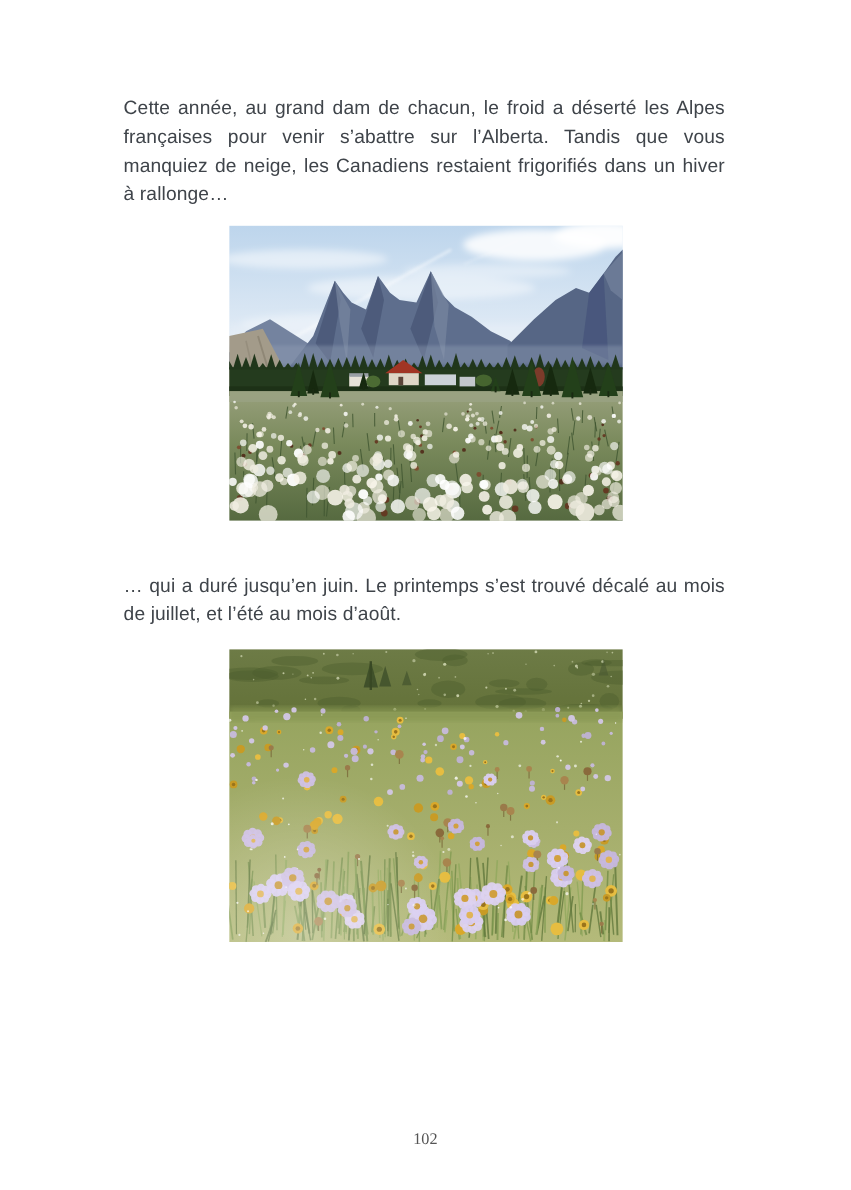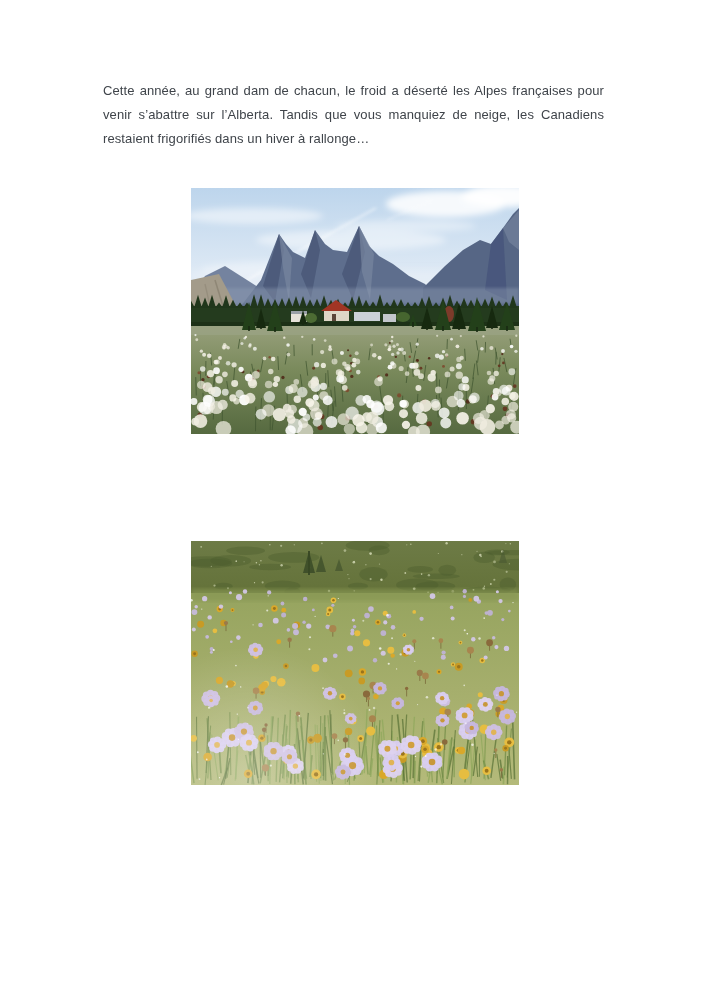--- a/index.html
+++ b/index.html
@@ -3,21 +3,21 @@
 <meta charset="utf-8">
 <style>
   html,body{margin:0;padding:0;background:#ffffff;}
   .page{
     position:relative;width:709px;height:992px;margin:0 auto;
     background:#ffffff;overflow:hidden;
     font-family:"Liberation Sans", sans-serif;
   }
   .para{
     position:absolute;left:103px;width:501px;margin:0;
-    font-size:13px;line-height:24px;color:#3f444a;
+    font-size:16px;line-height:24px;color:#3f444a;
     text-align:justify;letter-spacing:0.1px;
   }
   .photo{
     position:absolute;left:191px;width:328px;margin:0;padding:0;
     line-height:0;
   }
   .photo svg{display:block;}
   .pageno{
     position:absolute;top:941px;left:0;width:709px;text-align:center;
     font-family:"Liberation Serif", serif;font-size:13.5px;color:#555555;
@@ -525,20 +525,21 @@
           <circle cx="123.74598719924688" cy="193.8604734383989" r="4.400019006853524" fill="#efece0" opacity="0.9016922433744184"></circle>
           <circle cx="140.54131213854998" cy="234.03022758942097" r="5.960850591452505" fill="#ffffff" opacity="0.8031732968986034"></circle>
           <circle cx="126.19824864156544" cy="234.20132006681524" r="4.425063807964378" fill="#ffffff" opacity="0.6201793725253083"></circle>
           <circle cx="325.3222569199279" cy="147.74176710983738" r="1.1361309476533927" fill="#f7f4e9" opacity="0.6795857115415855"></circle>
           <circle cx="293.57132586464286" cy="227.12963481643237" r="5.157777417881558" fill="#efece0" opacity="0.6430795638239942"></circle>
           <circle cx="64.8935187747702" cy="186.79713908210397" r="3.8740873737185066" fill="#efece0" opacity="0.6475587646942585"></circle>
         </g>
     </svg>
   </figure>
 
+  <p class="para" style="top:477px">… qui a duré jusqu’en juin. Le printemps s’est trouvé décalé au mois de juillet, et l’été au mois d’août.</p>
 
   <figure class="photo" style="top:541px;height:244px" aria-label="alpine-wildflower-meadow-photo">
     <svg id="photo2" width="328" height="244" viewBox="0 0 328 244">
       <defs>
         <linearGradient id="hillGrad" x1="0" y1="0" x2="0" y2="1">
           <stop offset="0" stop-color="#6d7b46"></stop>
           <stop offset="1" stop-color="#637138"></stop>
         </linearGradient>
         <linearGradient id="meadowGrad2" x1="0" y1="0" x2="0" y2="1">
           <stop offset="0" stop-color="#96a45f"></stop>
@@ -1409,13 +1410,14 @@
           <circle cx="47.427268888801336" cy="198.3954608417116" r="0.5813072204589844" fill="#ffffff" opacity="0.7449944346211851"></circle>
           <circle cx="209.68631410971284" cy="113.38571744738147" r="1.1576295472681521" fill="#ffffff" opacity="0.6055104496888817"></circle>
           <circle cx="62.07037137076259" cy="83.79231890430674" r="0.6451667621731758" fill="#ffffff" opacity="0.6468303418718279"></circle>
           <circle cx="56.76974256709218" cy="182.7548445085995" r="0.5101414375007153" fill="#ffffff" opacity="0.5325551281683147"></circle>
         </g>
       <circle cx="60" cy="235" r="130" fill="url(#glareGrad)"></circle>
     </svg>
   </figure>
 
 
+  <div class="pageno">102</div>
 </div>
 
 </body></html>

